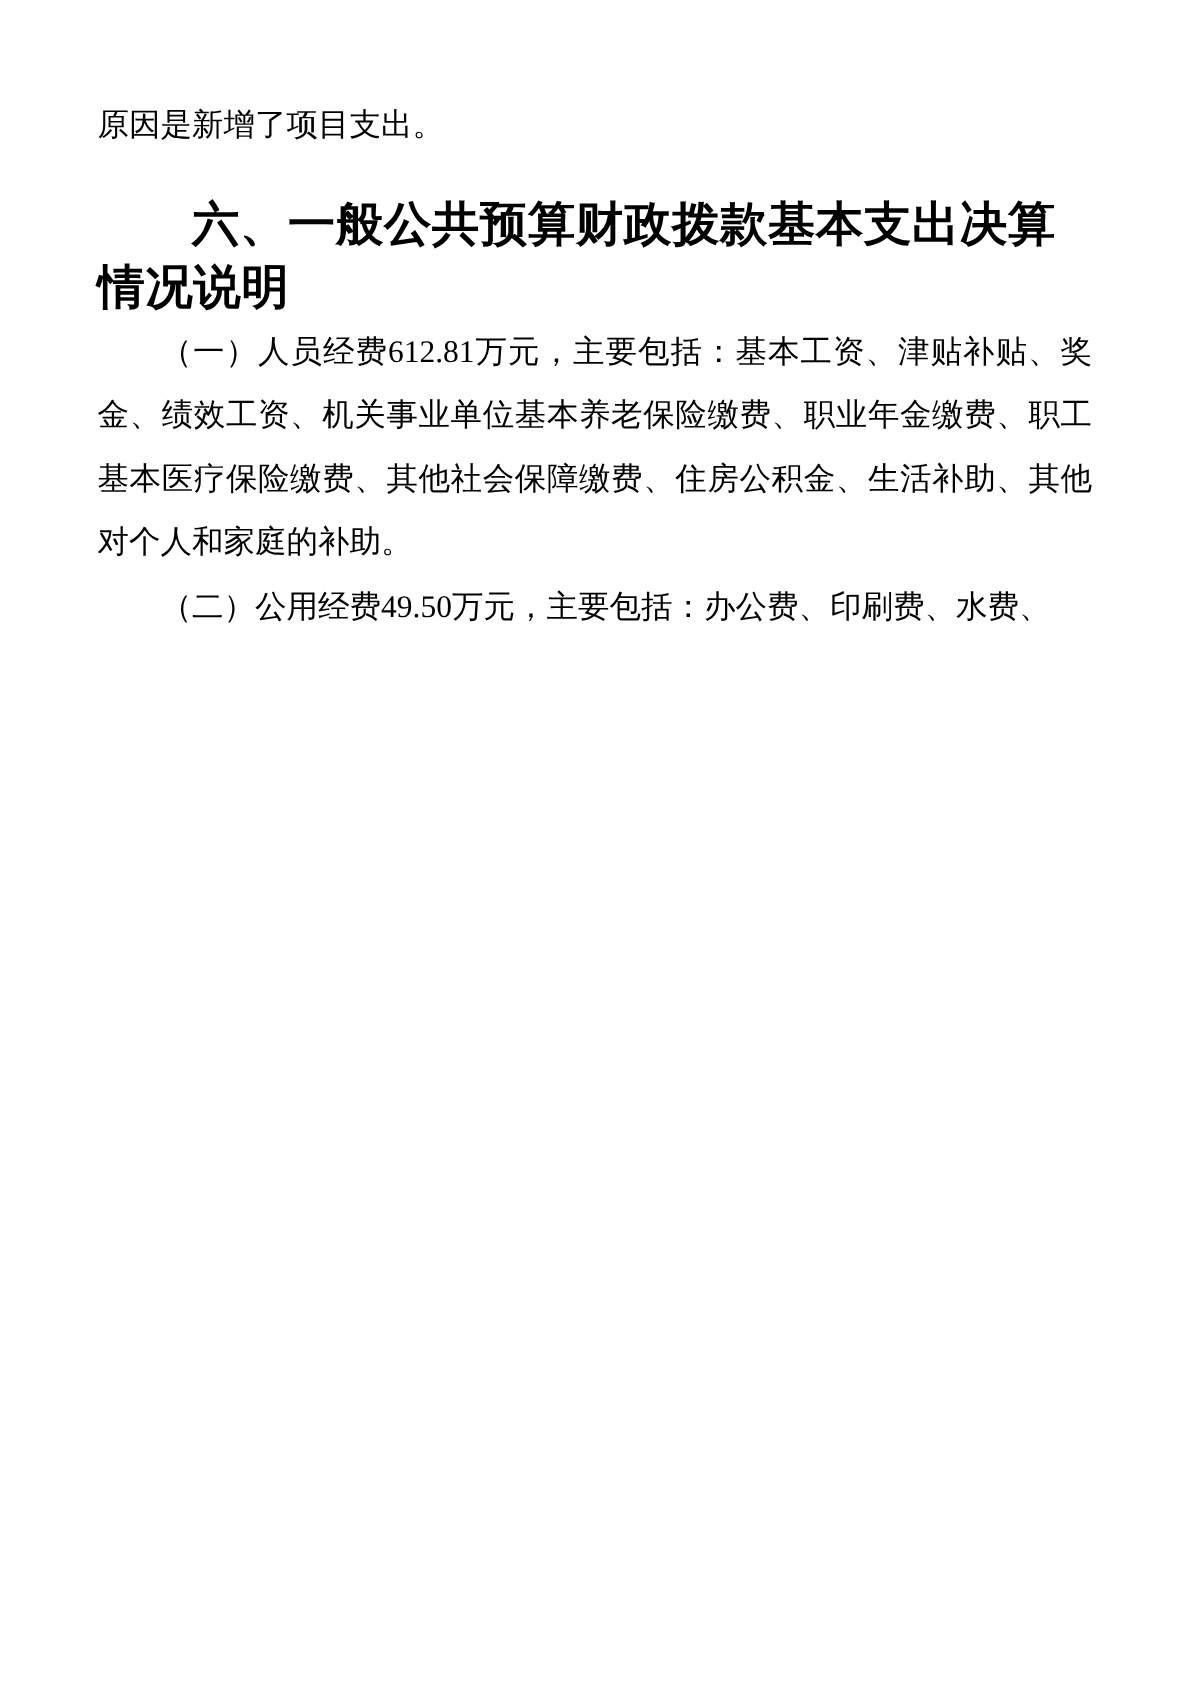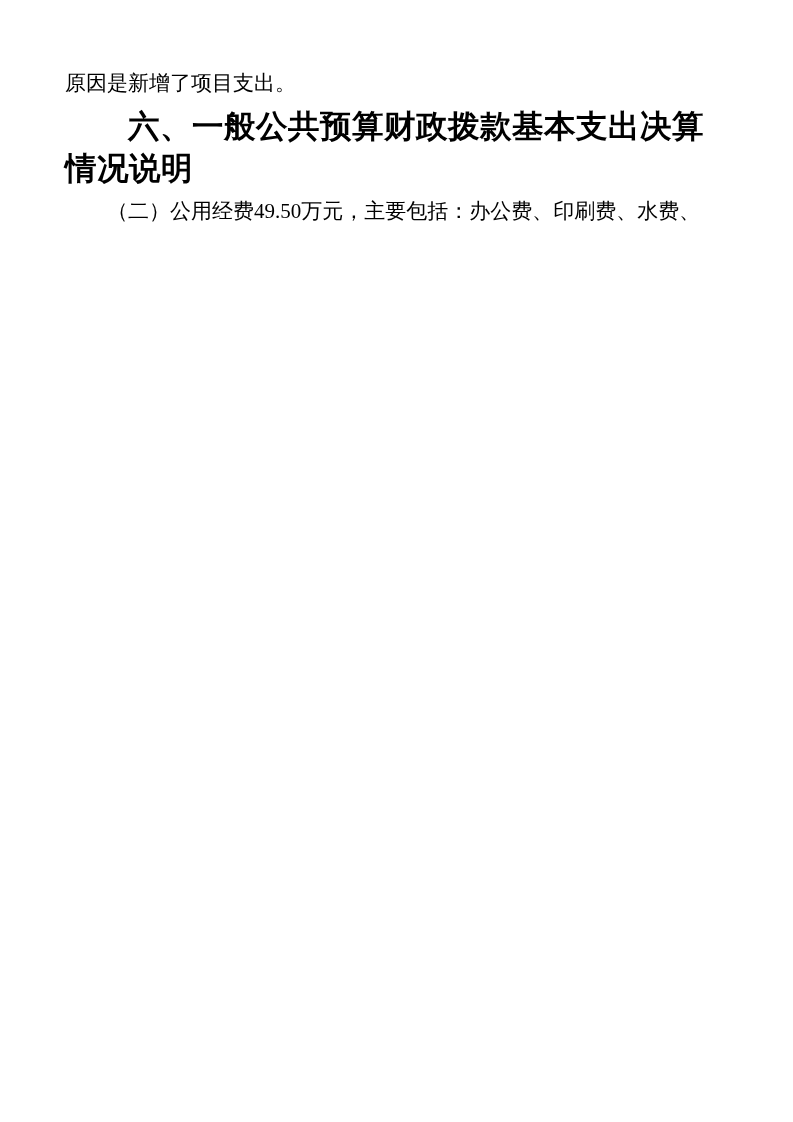--- a/index.html
+++ b/index.html
@@ -29,22 +29,24 @@
   }
   .para.indent {
     text-indent: 2em;
   }
   .para.heading {
     font-family: "Liberation Sans", "DejaVu Sans", sans-serif;
     font-weight: 700;
     text-indent: 2em;
     text-align: left;
     letter-spacing: 0.5px;
+    margin-top: 23px;
   }
 </style>
 </head>
 <body>
 
 <div class="page">
   <p class="para plain">原因是新增了项目支出。</p>
   <h2 class="para heading">六、一般公共预算财政拨款基本支出决算情况说明</h2>
+  <p class="para indent">（一）人员经费612.81万元，主要包括：基本工资、津贴补贴、奖金、绩效工资、机关事业单位基本养老保险缴费、职业年金缴费、职工基本医疗保险缴费、其他社会保障缴费、住房公积金、生活补助、其他对个人和家庭的补助。</p>
   <p class="para indent">（二）公用经费49.50万元，主要包括：办公费、印刷费、水费、</p>
 </div>
 
 </body></html>

